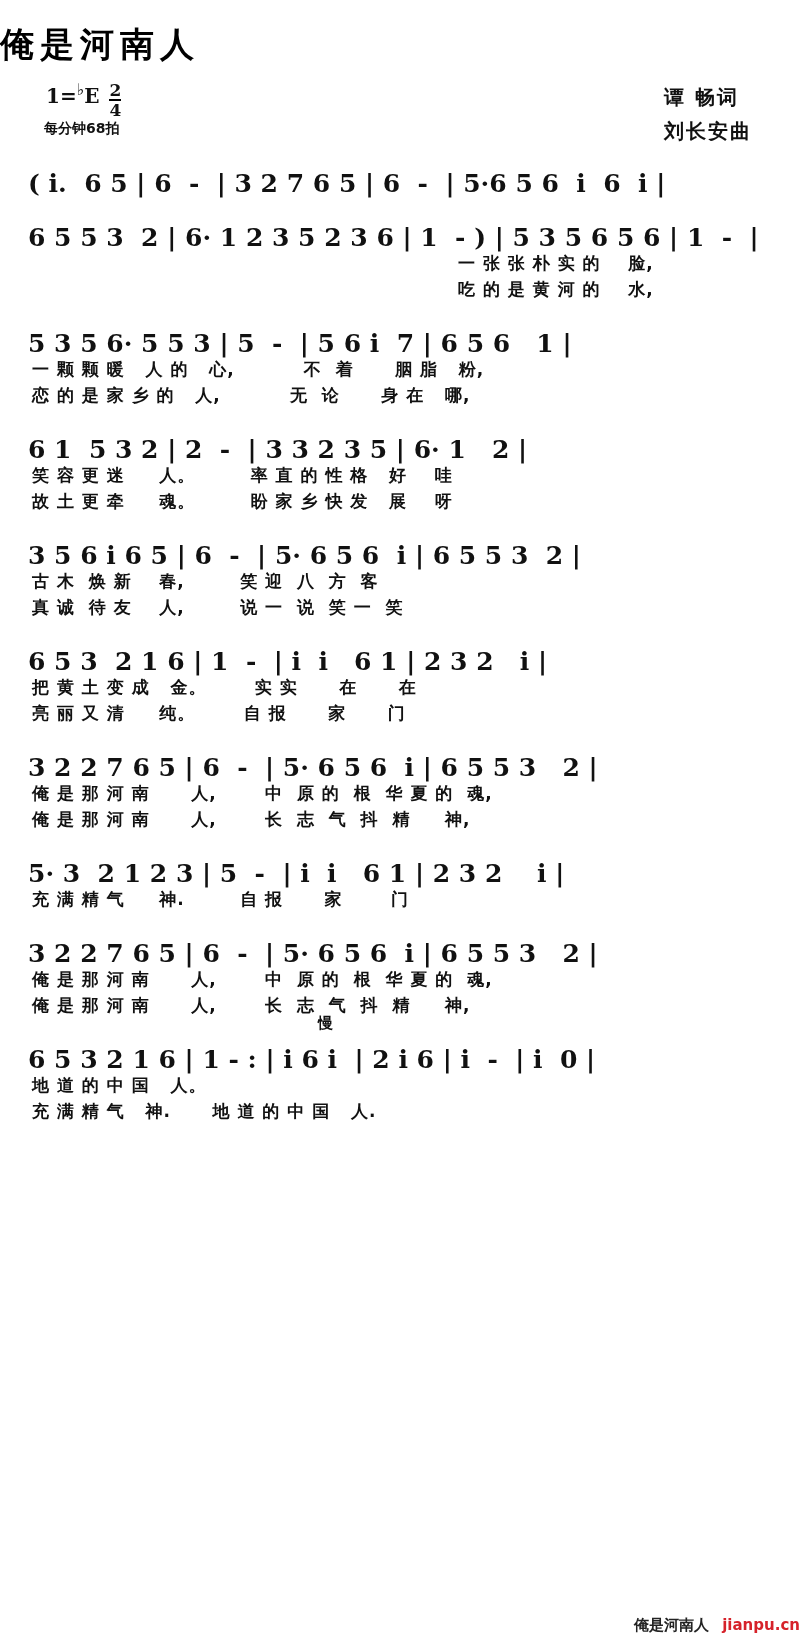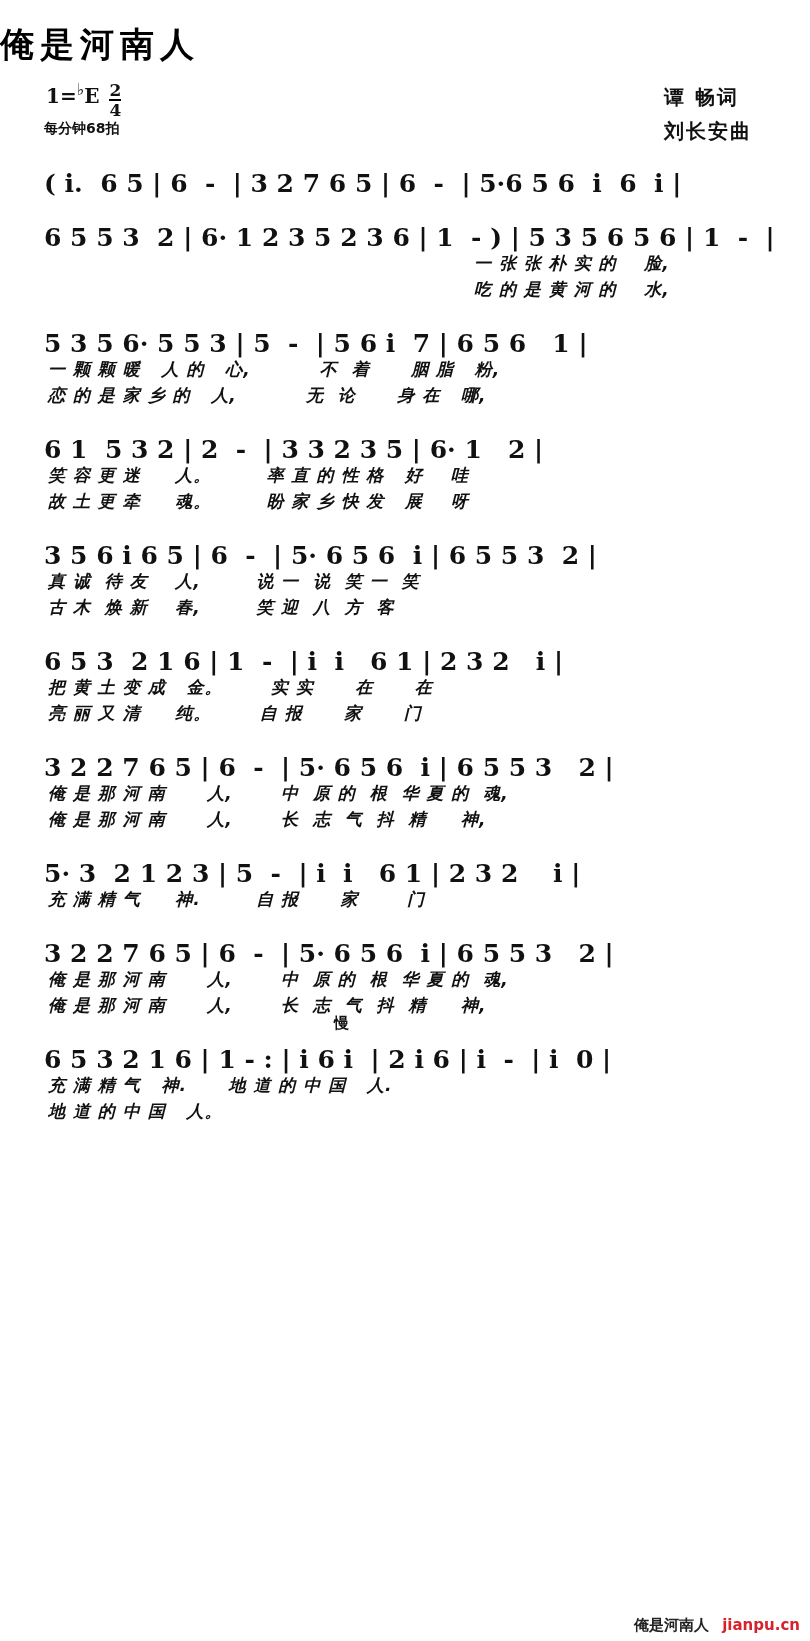--- a/index.html
+++ b/index.html
@@ -85,21 +85,21 @@
     text-align: left;
     font-size: 20px;
     font-weight: bold;
     line-height: 34px;
     letter-spacing: 2px;
   }
 
   
   .system {
     position: relative;
-    margin: 0 44px;
+    margin: 0 28px;
     padding-top: 8px;
   }
   .notes {
     display: flex;
     align-items: flex-end;
     font-family: "DejaVu Serif", "Liberation Serif", serif;
     font-size: 25px;
     font-weight: bold;
     letter-spacing: 0px;
     height: 46px;
@@ -107,21 +107,21 @@
   }
   .lyrics {
     font-family: "DejaVu Sans", "Liberation Sans", sans-serif;
     font-size: 17px;
     font-weight: bold;
     letter-spacing: 1px;
     height: 26px;
     white-space: pre;
     margin-left: 4px;
   }
-  .lyric-line { position: relative; font-style: italic; }
+  .lyric-line { position: relative; }
   .footer {
     position: absolute;
     right: 10px;
     bottom: 6px;
     font-size: 15px;
     font-weight: bold;
     color: #222;
   }
   .footer .red { color: #d6222a; margin-left: 8px; }
   .slow-mark {
@@ -171,22 +171,22 @@
   </div>
 
   <div class="system">
     <div class="notes">6 1  5 3 2 | 2  -  | 3 3 2 3 5 | 6· 1   2 |</div>
     <div class="lyrics lyric-line">笑 容 更 迷     人。        率 直 的 性 格   好    哇</div>
     <div class="lyrics lyric-line">故 土 更 牵     魂。        盼 家 乡 快 发   展    呀</div>
   </div>
 
   <div class="system">
     <div class="notes">3 5 6 i 6 5 | 6  -  | 5· 6 5 6  i | 6 5 5 3  2 |</div>
+    <div class="lyrics lyric-line">古 木  焕 新    春,        笑 迎  八  方  客</div>
     <div class="lyrics lyric-line">真 诚  待 友    人,        说 一  说  笑 一  笑</div>
-    <div class="lyrics lyric-line">古 木  焕 新    春,        笑 迎  八  方  客</div>
   </div>
 
   <div class="system">
     <div class="notes">6 5 3  2 1 6 | 1  -  | i  i   6 1 | 2 3 2   i |</div>
     <div class="lyrics lyric-line">把 黄 土 变 成   金。       实 实      在      在</div>
     <div class="lyrics lyric-line">亮 丽 又 清     纯。       自 报      家      门</div>
   </div>
 
   <div class="system">
     <div class="notes">3 2 2 7 6 5 | 6  -  | 5· 6 5 6  i | 6 5 5 3   2 |</div>
@@ -201,22 +201,22 @@
 
   <div class="system">
     <div class="notes">3 2 2 7 6 5 | 6  -  | 5· 6 5 6  i | 6 5 5 3   2 |</div>
     <div class="lyrics lyric-line">俺 是 那 河 南      人,       中  原 的  根  华 夏 的  魂,</div>
     <div class="lyrics lyric-line">俺 是 那 河 南      人,       长  志  气  抖  精     神,</div>
   </div>
 
   <div class="system">
     <div class="slow-mark" style="left:290px; top:-6px;">慢</div>
     <div class="notes">6 5 3 2 1 6 | 1 - : | i 6 i  | 2 i 6 | i  -  | i  0 |</div>
+    <div class="lyrics lyric-line">地 道 的 中 国   人。</div>
     <div class="lyrics lyric-line">充 满 精 气   神.      地 道 的 中 国   人.</div>
-    <div class="lyrics lyric-line">地 道 的 中 国   人。</div>
   </div>
 
   <div class="footer">
     <span>俺是河南人</span>
     <span class="red">jianpu.cn</span>
   </div>
 
 </div>
 
 </body></html>

